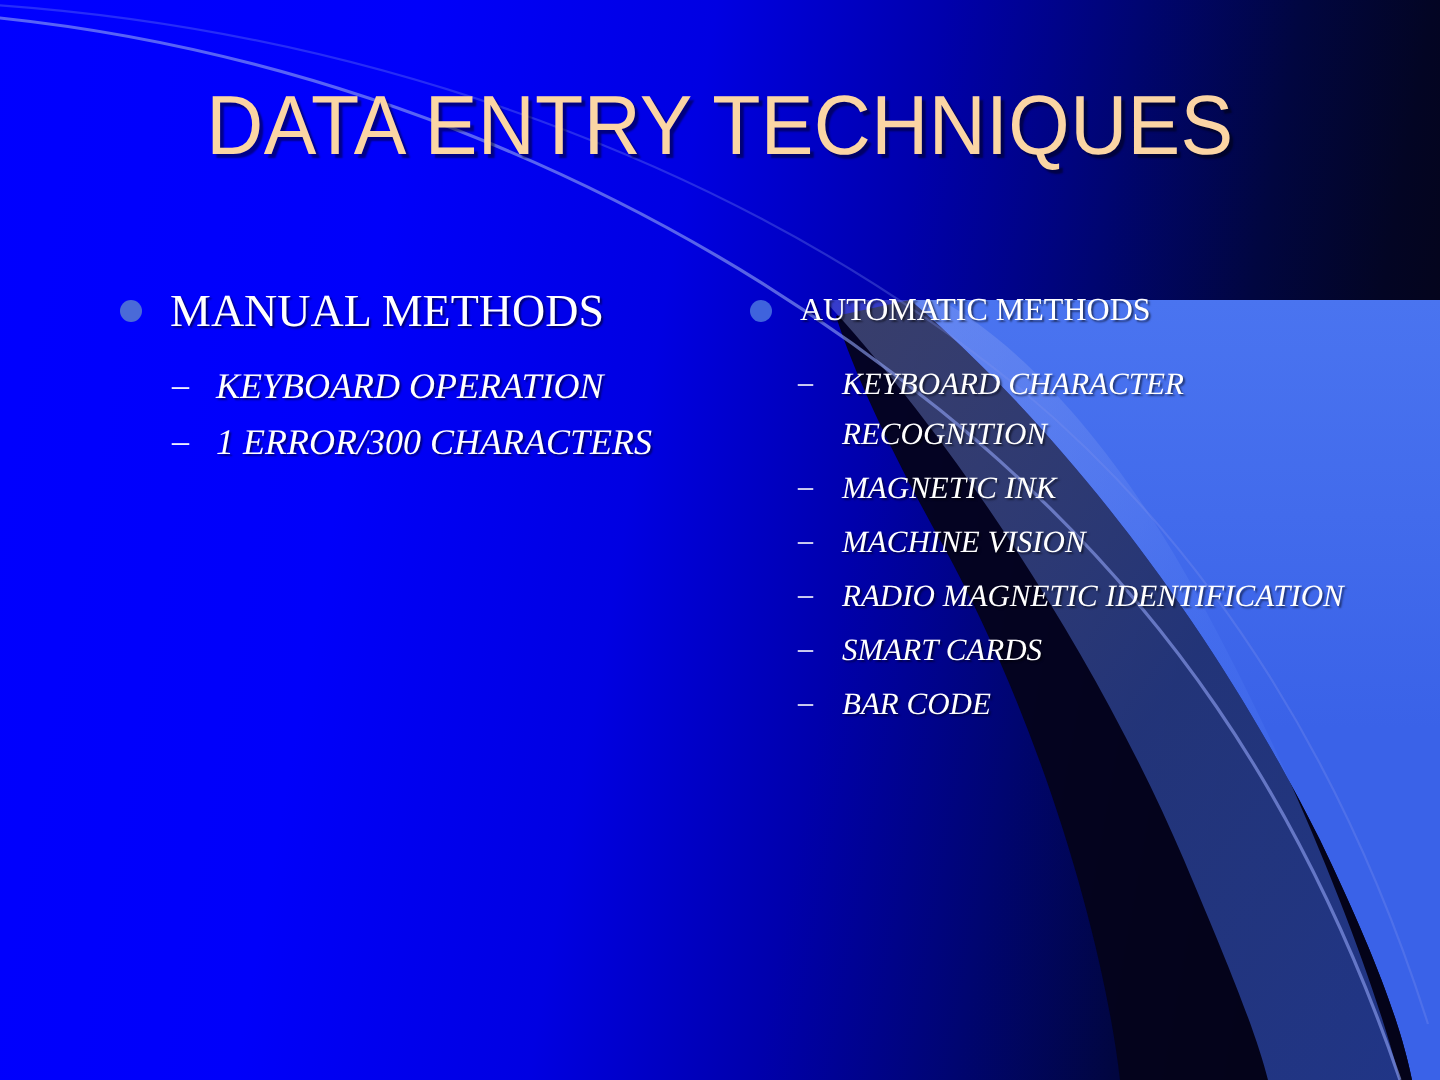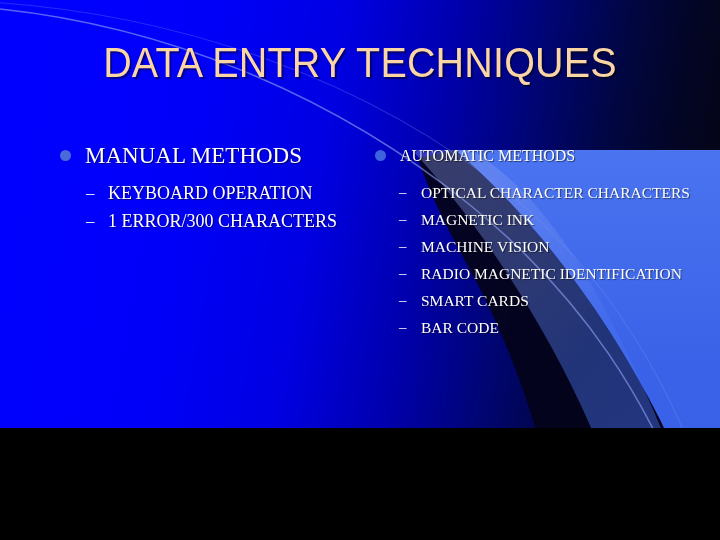--- a/index.html
+++ b/index.html
@@ -3,21 +3,21 @@
 <meta charset="utf-8">
 <style>
   html, body {
     margin: 0;
     padding: 0;
     background: #000;
   }
   #slide {
     position: relative;
     width: 720px;
-    height: 428px;
+    height: 540px;
     overflow: hidden;
     background: #0000ff;
     font-family: "Liberation Serif", "DejaVu Serif", serif;
   }
 
   
   #bg-gradient {
     position: absolute;
     inset: 0;
     background: linear-gradient(100deg,
@@ -101,20 +101,21 @@
     width: 22px;
     text-align: left;
     font-size: 17px;
     line-height: 26px;
     color: #ffffff;
   }
   .lvl2 .lvl2-text {
     font-size: 18px;
     line-height: 26px;
     text-shadow: 1px 1px 1px rgba(0,0,0,0.5);
+    font-style: italic;
   }
   #col-right .lvl2 .dash      { font-size: 15px; line-height: 25px; }
   #col-right .lvl2 .lvl2-text { font-size: 15.5px; line-height: 25px; }
 </style>
 </head>
 <body>
 
 <div id="slide">
 
   <div id="bg-gradient"></div>
@@ -176,21 +177,21 @@
   </div>
 
   <div class="column" id="col-right">
     <div class="lvl1">
       <span class="bullet"></span>
       <span class="lvl1-text">AUTOMATIC METHODS</span>
     </div>
     <div class="sublist">
       <div class="lvl2">
         <span class="dash">–</span>
-        <span class="lvl2-text">OPTICAL CHARACTER CHARACTERS</span>
+        <span class="lvl2-text">KEYBOARD CHARACTER RECOGNITION</span>
       </div>
       <div class="lvl2">
         <span class="dash">–</span>
         <span class="lvl2-text">MAGNETIC INK</span>
       </div>
       <div class="lvl2">
         <span class="dash">–</span>
         <span class="lvl2-text">MACHINE VISION</span>
       </div>
       <div class="lvl2">

